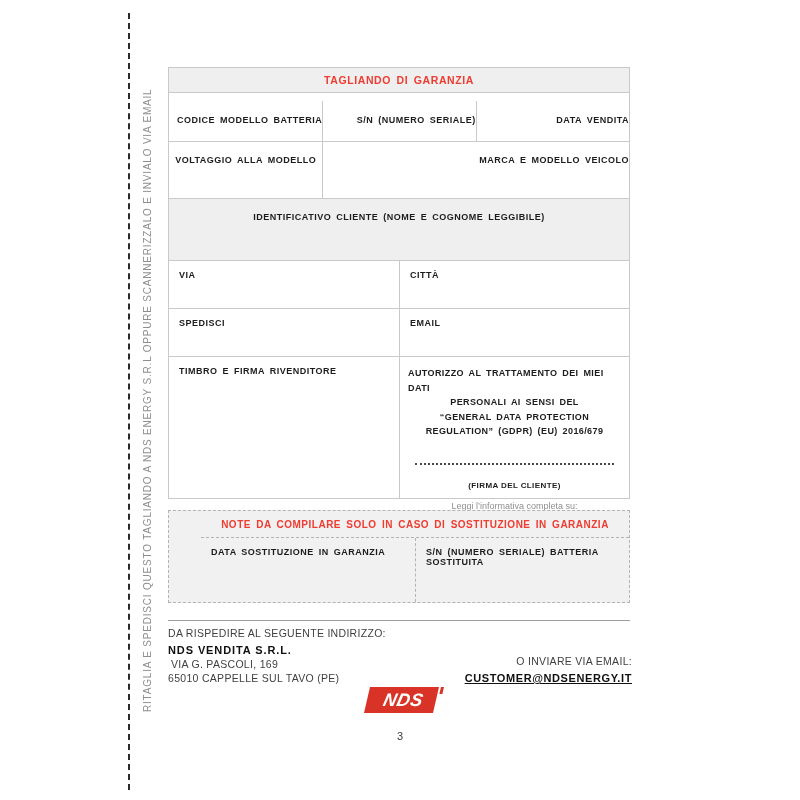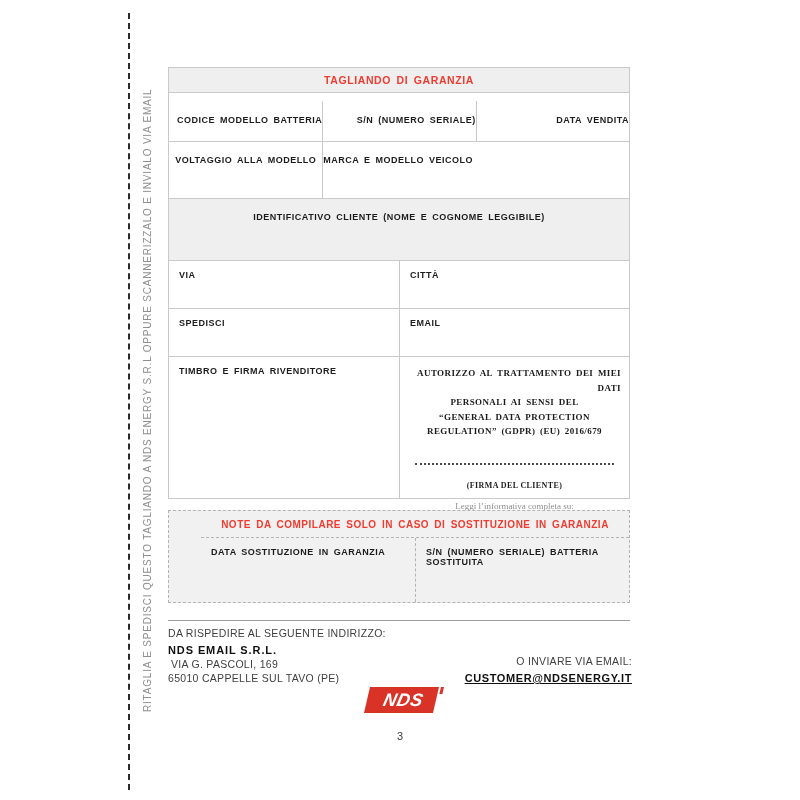--- a/index.html
+++ b/index.html
@@ -24,28 +24,28 @@
   .row:first-child { border-top:none; }
   .cell { border-left:1px solid #c9c9c9; }
   .cell:first-child { border-left:none; }
   .lbl { font-size:9px; font-weight:bold; color:#1c1c1c; letter-spacing:0.5px; word-spacing:2px; }
   .r-title { height:24px; background:#efefef; align-items:center; justify-content:center; }
   .t-red { color:var(--accent-red); font-size:10.5px; font-weight:bold; letter-spacing:0.6px; word-spacing:2px; }
   .r1 { height:49px; }
   .r1 .cell { width:33.333%; text-align:right; padding-top:14px;margin-top:8px; }
   .r2 { height:57px; }
   .c-third { width:33.333%; text-align:center; padding-top:13px; }
-  .c-twothird { width:66.667%; text-align:left; padding-top:13px; }
+  .c-twothird { width:66.667%; text-align:right; padding-top:13px; }
   .r-ident { height:62px; background:#efefef; }
   .r-ident .cell { width:100%; text-align:center; padding-top:13px; }
   .r-half { height:48px; }
   .r-half .cell { width:50%; padding:9px 10px; }
   .r-timbro { height:142px; }
   .r-timbro .c-left { width:50%; padding:9px 10px; }
-  .r-timbro .c-gdpr { width:50%; padding:9px 8px 0; display:flex; flex-direction:column; align-items:center; text-align:right;font-family:Liberation Serif, serif; }
+  .r-timbro .c-gdpr { width:50%; padding:9px 8px 0; display:flex; flex-direction:column; align-items:center; text-align:left; }
   .gdpr-line { font-size:9px; font-weight:bold; color:#1c1c1c; letter-spacing:0.4px; word-spacing:2px; line-height:14.5px; }
   .sig-line { width:93%; border-top:2px dotted #4a4a4a; margin-top:24px; }
   .firma { font-size:8px; font-weight:bold; color:#1c1c1c; letter-spacing:0.4px; margin-top:16px; }
   .leggi { margin-top:10px; font-size:9px; color:#8f8f8f; line-height:12px; }
   .leggi-link { color:#8f8f8f; text-decoration:underline; cursor:pointer; }
 
   
   .note { position:absolute; left:168px; top:510px; width:462px; height:93px; background:#f1f1f1; border:1px dashed #b3b3b3;padding-left:32px; }
   .note-title { height:27px; border-bottom:1px dashed #b3b3b3; display:flex; align-items:center; justify-content:center;
     color:var(--accent-red); font-size:10px; font-weight:bold; letter-spacing:0.5px; word-spacing:2px; }
@@ -134,21 +134,21 @@
     <div class="note-cells">
       <div class="note-cell lbl">DATA SOSTITUZIONE IN GARANZIA</div>
       <div class="note-cell lbl">S/N (NUMERO SERIALE) BATTERIA SOSTITUITA</div>
     </div>
   </div>
 
   <div class="sep-line"></div>
 
   <div class="footer-left">
     <div class="ret-label">DA RISPEDIRE AL SEGUENTE INDIRIZZO:</div>
-    <div class="company">NDS EMAIL S.R.L.</div>
+    <div class="company">NDS VENDITA S.R.L.</div>
     <div class="addr addr-indent">VIA G. PASCOLI, 169</div>
     <div class="addr">65010 CAPPELLE SUL TAVO (PE)</div>
   </div>
 
   <div class="footer-right">
     <div class="email-label">O INVIARE VIA EMAIL:</div>
     <span class="email">CUSTOMER@NDSENERGY.IT</span>
   </div>
 
   <div class="logo">

